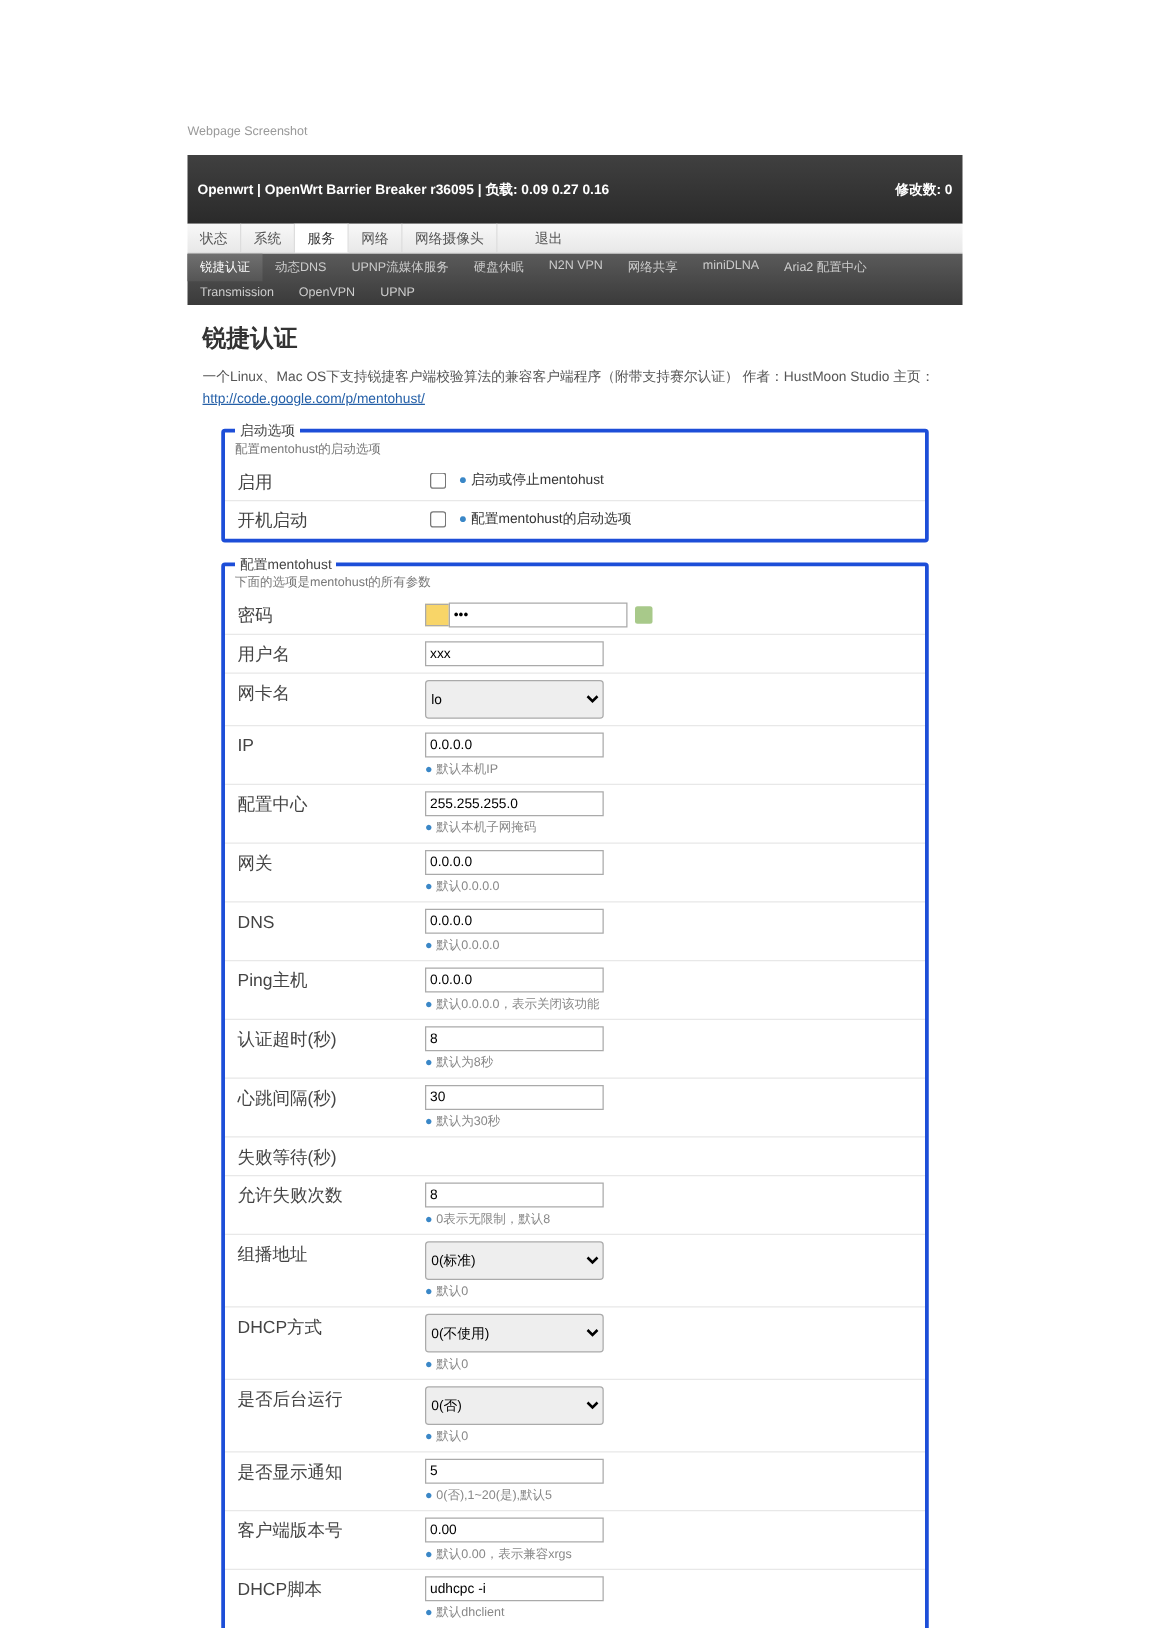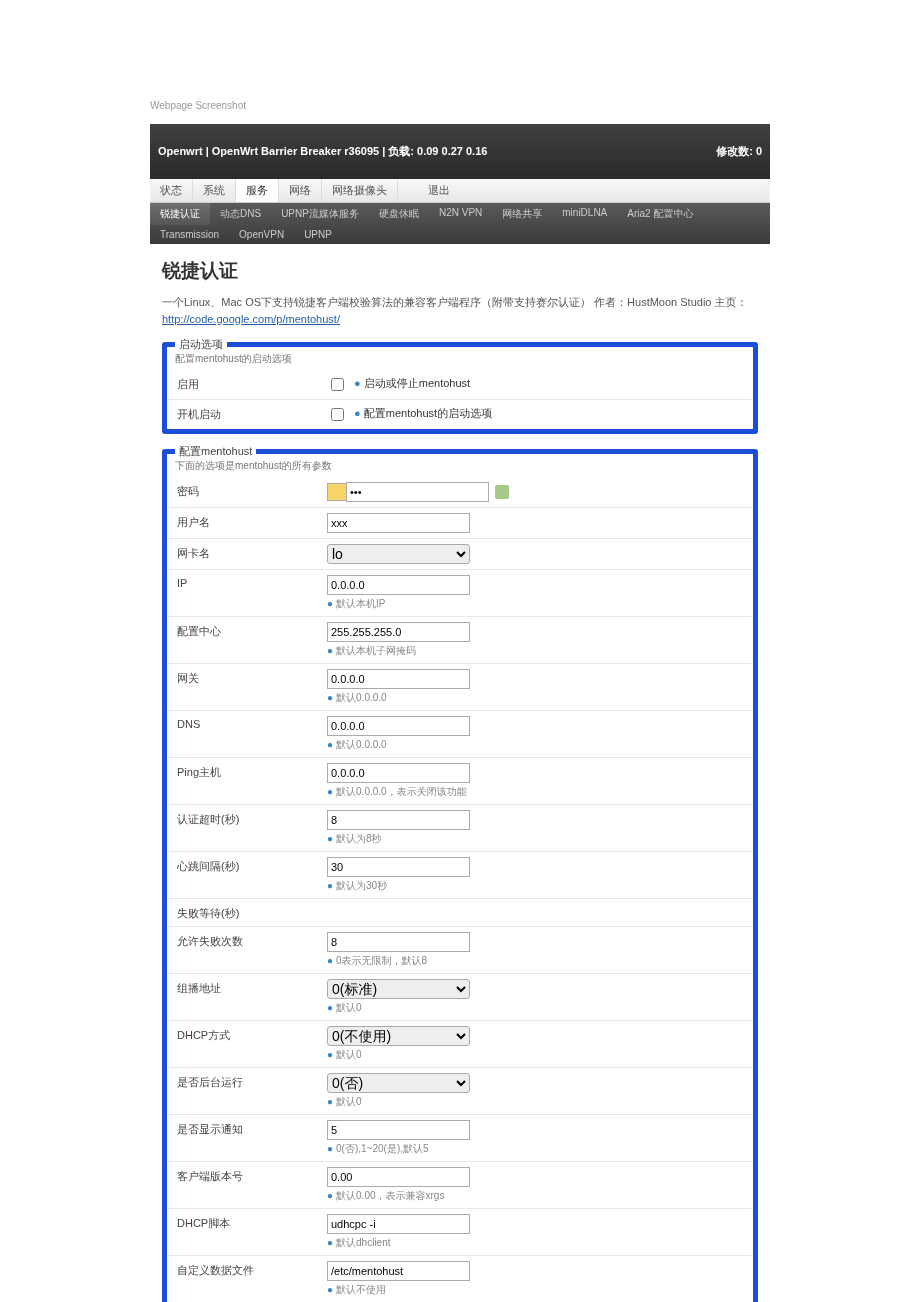--- a/index.html
+++ b/index.html
@@ -11,29 +11,29 @@
 .tabs1 .tab{padding:4px 10px;color:#555;cursor:pointer;border-right:1px solid #ddd}
 .tabs1 .tab.active{background:#fff;font-weight:normal;color:#333}
 .tabs1 .logout{margin-left:20px;padding:4px 10px;color:#555}
 .tabs2{background:linear-gradient(#5a5a5a,#3a3a3a);display:flex;font-size:10px;flex-wrap:wrap}
 .tabs2 .tab{padding:4px 10px;color:#ccc;cursor:pointer}
 .tabs2 .tab.active{background:linear-gradient(#707070,#555);color:#fff}
 .body{background:#fff;padding:8px 12px}
 h2{font-size:19px;font-weight:bold;margin:6px 0 10px;color:#333}
 .desc{font-size:11px;color:#555;line-height:1.5}
 .desc a{color:#2560a8;text-decoration:underline}
-fieldset{border:5px solid #1d4ed8;border-radius:3px;margin:10px 0;padding:0}
+fieldset{border:3px solid #1d4ed8;border-radius:3px;margin:10px 15px;padding:0}
 legend{padding:0 4px;font-size:11px;color:#444;margin-left:8px}
 .subdesc{font-size:10px;color:#777;padding:0 8px 4px}
 .row{display:flex;border-top:1px solid #e8e8e8;padding:5px 10px;align-items:flex-start}
 .row:first-of-type{border-top:none}
-.lbl{width:150px;color:#444;font-size:11px;padding-top:2px}
+.lbl{width:150px;color:#444;font-size:14px;padding-top:2px}
 .val{flex:1}
 .txt{width:135px;height:16px;border:1px solid #aaa;background:#fff;font-size:11px;padding:1px 3px}
-.sel{width:143px;height:20px;border:1px solid #aaa;background:#eee;border-radius:3px;font-size:14px}
+.sel{width:143px;height:31px;border:1px solid #aaa;background:#eee;border-radius:3px;font-size:11px}
 .cb{vertical-align:middle}
 .hint{font-size:10px;color:#888;margin-top:2px}
 .hint .bullet{color:#3a87c7;font-weight:bold;margin-right:3px}
 .valline .bullet{color:#3a87c7;margin-left:4px}
 .pwd{display:flex;align-items:center}
 .keyicon{width:18px;height:16px;background:#f8d568;border:1px solid #aaa;display:inline-block;margin-right:-1px}
 .reveal{width:14px;height:14px;margin-left:6px;display:inline-block;background:#a8c98a;border-radius:2px}
 .btns{text-align:right;padding:8px 12px}
 .btn{display:inline-block;padding:2px 4px;font-size:11px;color:#333;margin-left:4px}
 .btn .dot{display:inline-block;width:10px;height:10px;border-radius:50%;vertical-align:middle;margin-right:2px}

